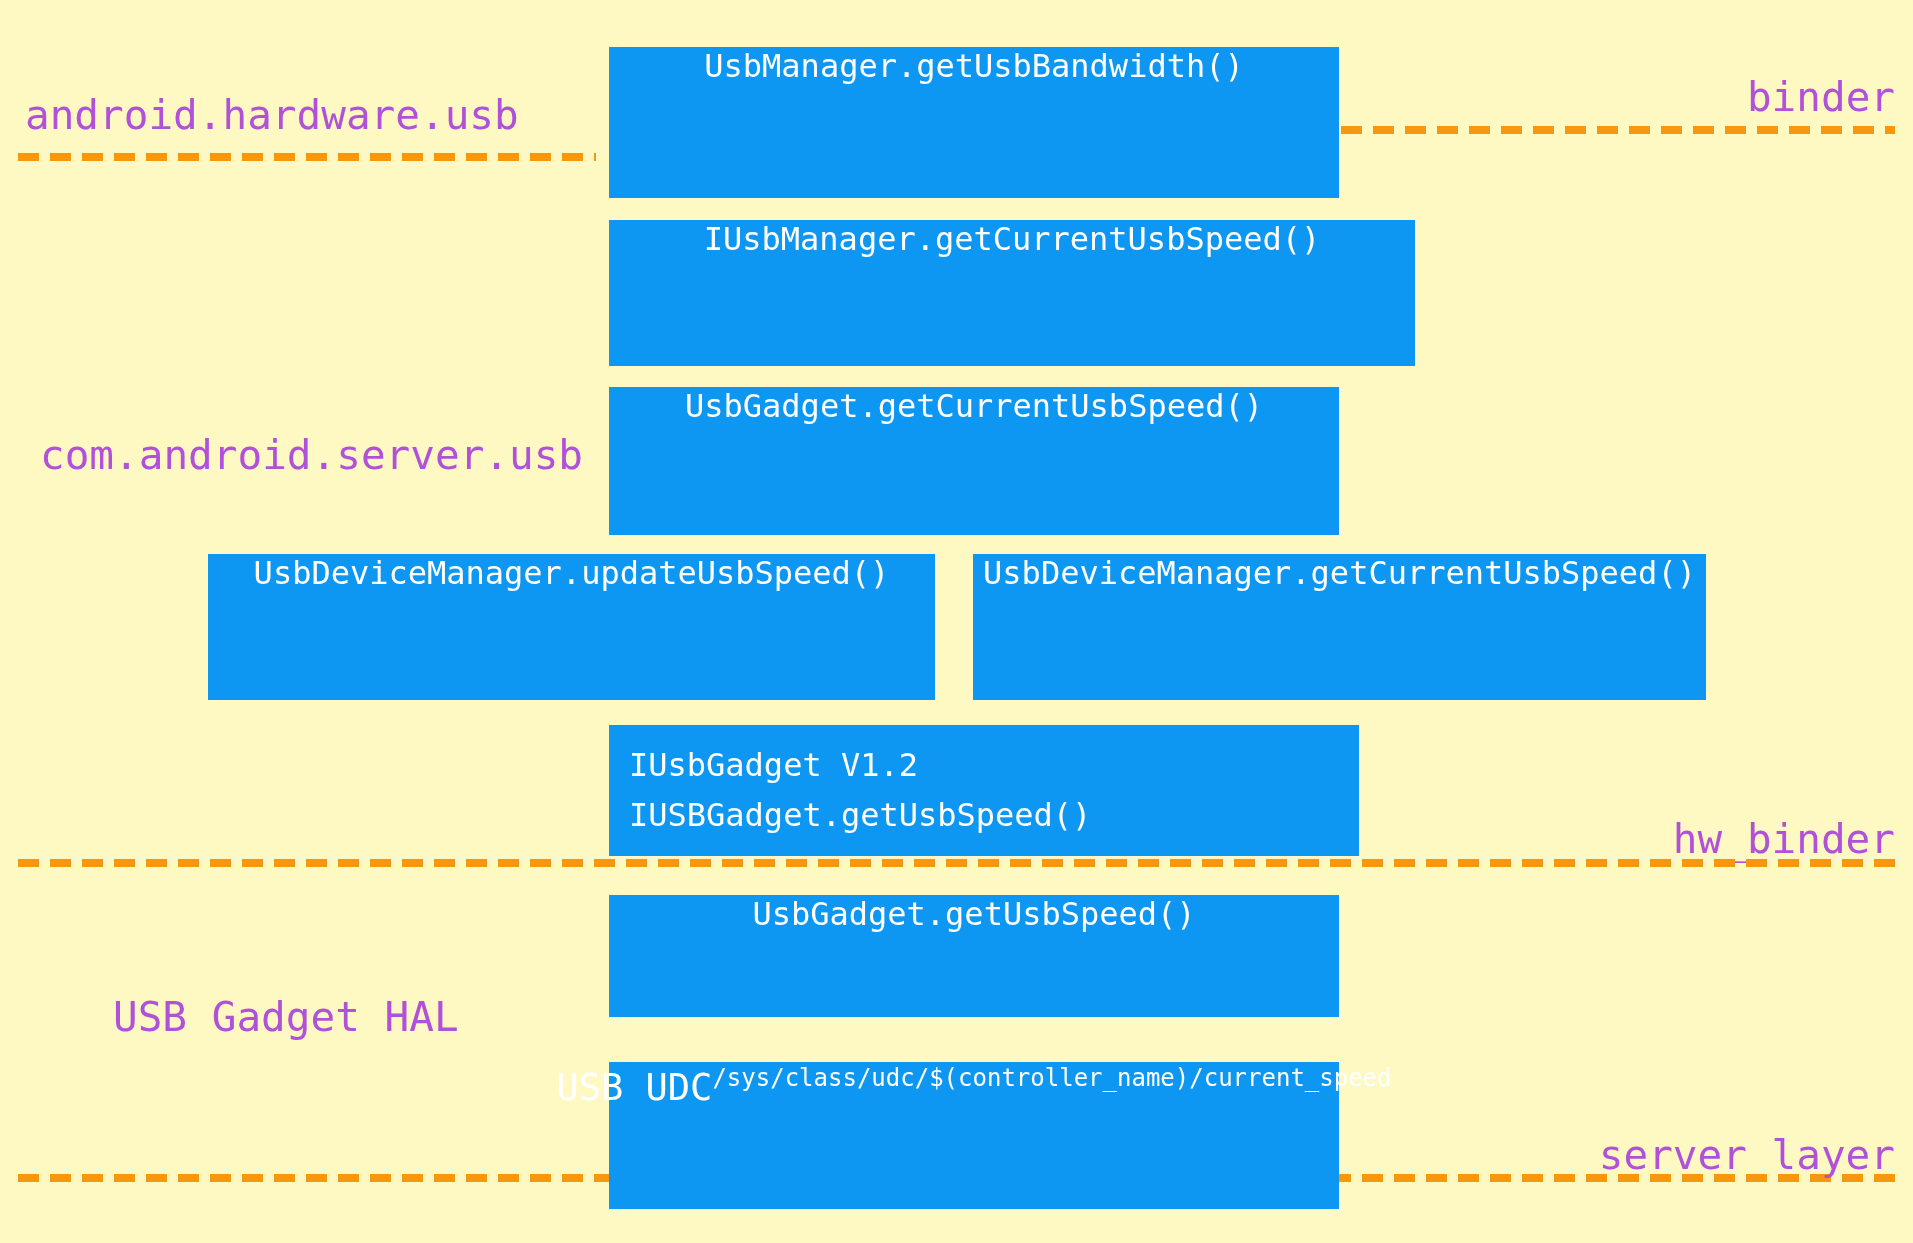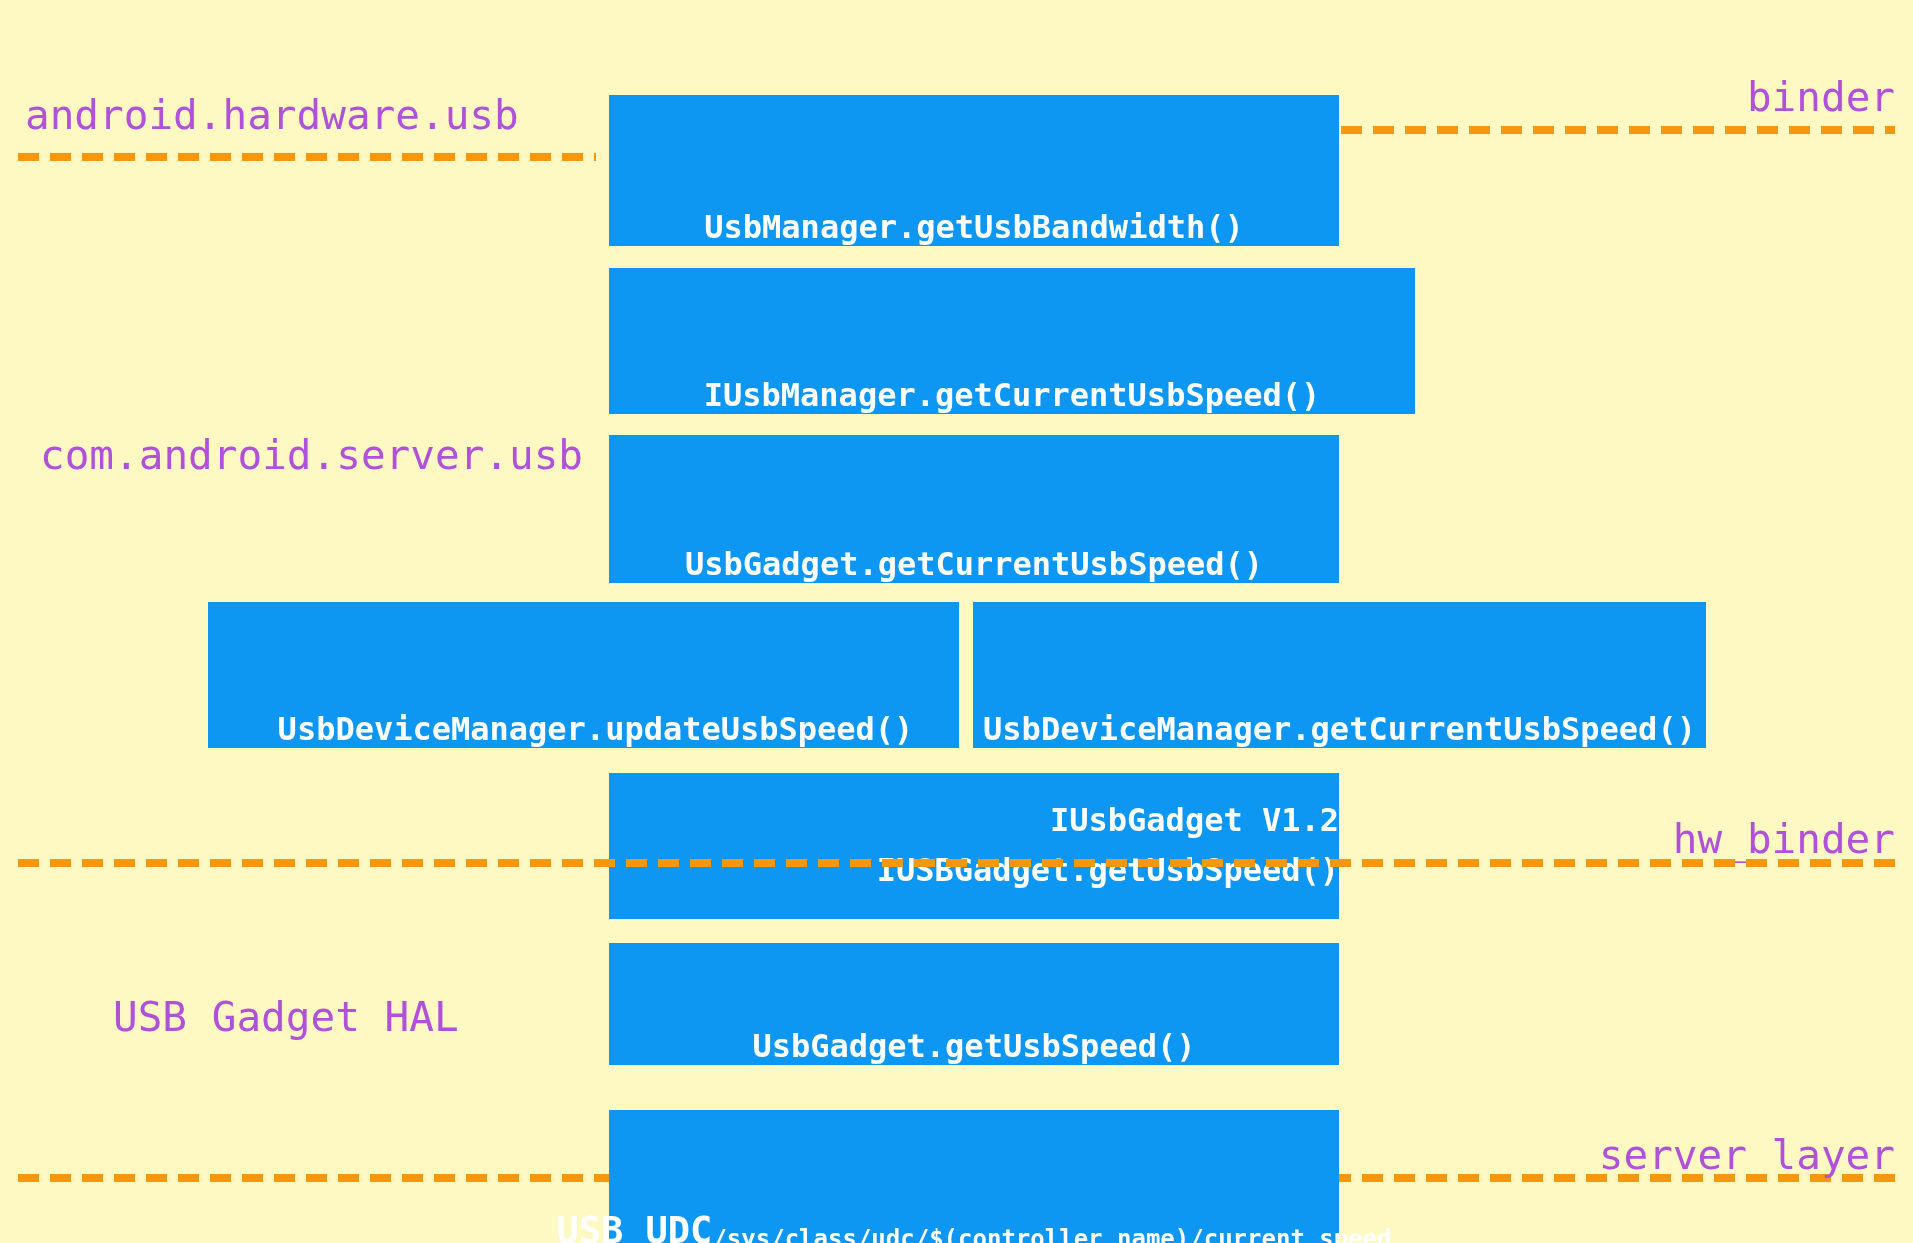--- a/index.html
+++ b/index.html
@@ -14,29 +14,28 @@
     height: 1243px;
     background: #fef9c3;
     overflow: hidden;
     font-family: "DejaVu Sans Mono", monospace;
   }
   .box {
     position: absolute;
     background: var(--box-blue);
     color: #ffffff;
     font-family: "DejaVu Sans Mono", monospace;
-    font-weight: bold;
+    font-weight: normal;
     font-size: 32px;
     display: flex;
-    align-items: flex-end;
+    align-items: flex-start;
     justify-content: center;
     text-align: center;
     z-index: 2;
     white-space: nowrap;
-    margin-top: 48px;
   }
   .box.two-line { flex-direction: column; line-height: 1.55; }
   .dash {
     position: absolute;
     height: 8px;
     background: repeating-linear-gradient(90deg,
       var(--line-orange) 0 21px, transparent 21px 32px);
   }
   .dash.under { z-index: 1; }
   .dash.over  { z-index: 5; }
@@ -47,23 +46,23 @@
     line-height: 52px;
     white-space: nowrap;
     z-index: 4;
   }
   .layer-label.right { text-align: right; }
 
   
   #box-usbmanager      { left: 609px;  top: 47px;   width: 730px; height: 151px; }
   #box-iusbmanager     { left: 609px;  top: 220px;  width: 806px; height: 146px; }
   #box-usbservice      { left: 609px;  top: 387px;  width: 730px; height: 148px; }
-  #box-udm-update      { left: 208px;  top: 554px;  width: 727px; height: 146px; padding-left: 24px; }
+  #box-udm-update      { left: 208px;  top: 554px;  width: 727px; height: 146px; }
   #box-udm-get         { left: 973px;  top: 554px;  width: 733px; height: 146px; }
-  #box-iusbgadget      { left: 609px;  top: 725px;  width: 730px; height: 146px; z-index: 1; }
+  #box-iusbgadget      { left: 609px;  top: 725px;  width: 730px; height: 131px; z-index: 1; padding-left: 20px; }
   #box-usbgadget       { left: 609px;  top: 895px;  width: 730px; height: 122px; }
   #box-usbudc          { left: 609px;  top: 1062px; width: 730px; height: 147px; z-index: 2;
                          flex-direction: row; line-height: 1.4; }
   #box-usbudc .udc-title { font-size: 37px; }
   #box-usbudc .udc-path  { font-size: 24px; }
 
   #dash-top-left   { left: 18px;   top: 153px;  width: 578px; }
   #dash-top-right  { left: 1341px; top: 126px;  width: 554px; }
   #dash-hw-binder  { left: 18px;   top: 859px;  width: 1877px; }
   #dash-kernel     { left: 18px;   top: 1174px; width: 1877px; }

